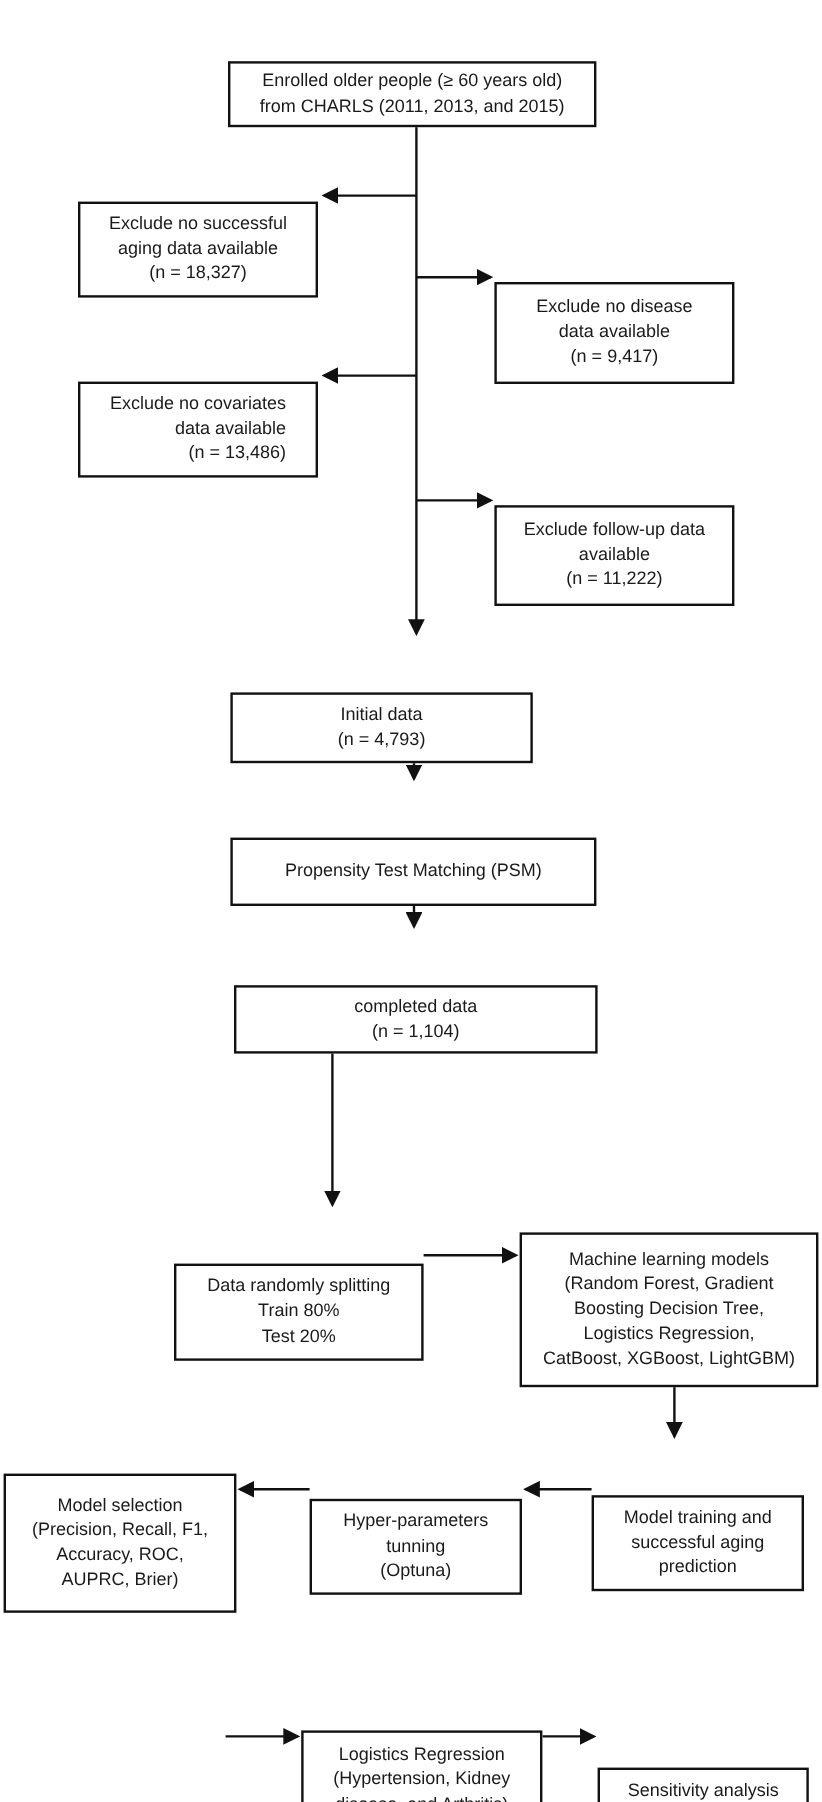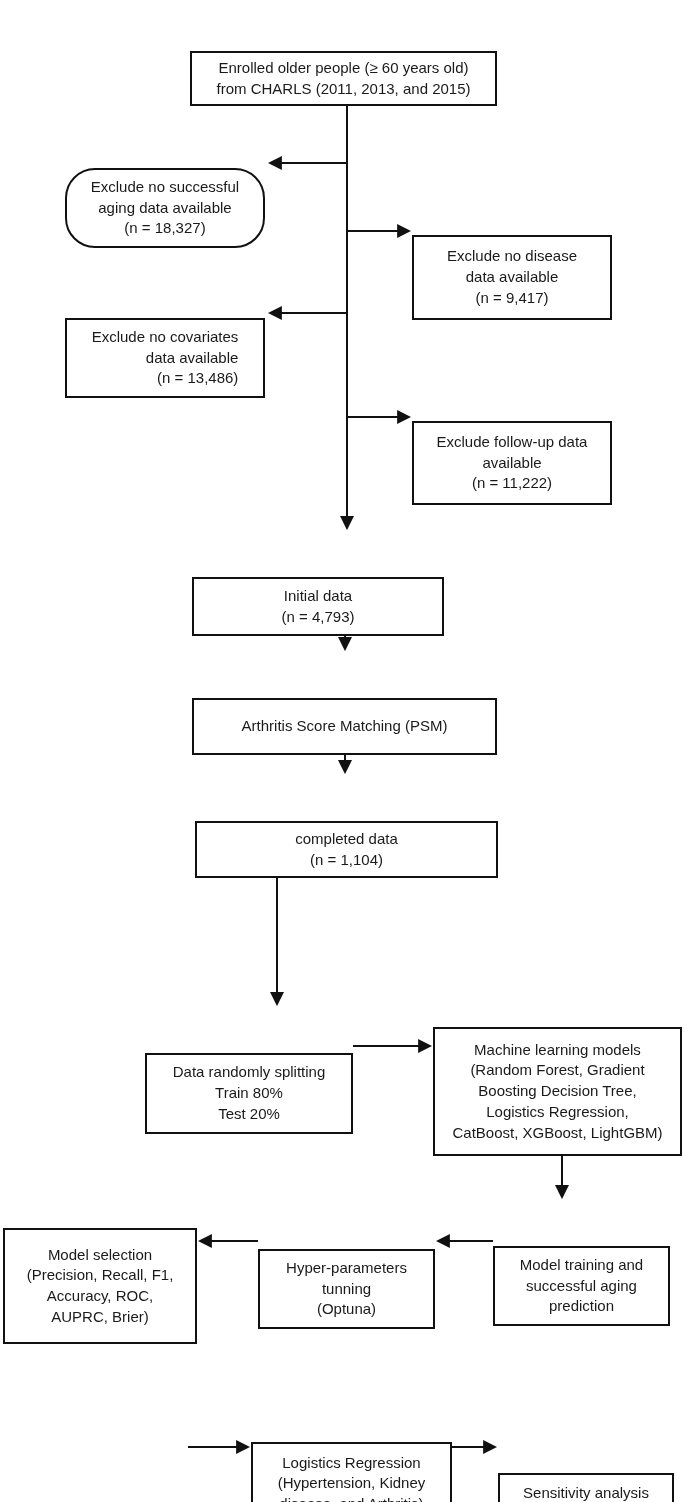--- a/index.html
+++ b/index.html
@@ -27,21 +27,21 @@
     justify-content: center;
     text-align: center;
     white-space: pre-line;
     font-size: 15px;
     line-height: 1.38;
     padding: 2px 4px;
     margin-top: 46px;
   }
   
   #n-enrolled   { left:190px; top:5px;    width:307px; height:55px; }
-  #n-excl-sa    { left:65px;  top:122px;  width:200px; height:80px;border-radius:30px; }
+  #n-excl-sa    { left:65px;  top:122px;  width:200px; height:80px; }
   #n-excl-dis   { left:412px; top:189px;  width:200px; height:85px; }
   #n-excl-cov   { left:65px;  top:272px;  width:200px; height:80px;text-align:right; }
   #n-excl-fu    { left:412px; top:375px;  width:200px; height:84px; }
   #n-initial    { left:192px; top:531px;  width:252px; height:59px; }
   #n-psm        { left:192px; top:652px;  width:305px; height:57px; }
   #n-completed  { left:195px; top:775px;  width:303px; height:57px; }
   #n-split      { left:145px; top:1007px; width:208px; height:81px; }
   #n-ml         { left:433px; top:981px;  width:249px; height:129px; }
   #n-training   { left:493px; top:1200px; width:177px; height:80px; }
   #n-hyper      { left:258px; top:1203px; width:177px; height:80px; }
@@ -87,21 +87,21 @@
 data available
 (n = 9,417)</div>
   <div class="node" id="n-excl-cov">Exclude no covariates
 data available
 (n = 13,486)</div>
   <div class="node" id="n-excl-fu">Exclude follow-up data
 available
 (n = 11,222)</div>
   <div class="node" id="n-initial">Initial data
 (n = 4,793)</div>
-  <div class="node" id="n-psm">Arthritis Score Matching (PSM)</div>
+  <div class="node" id="n-psm">Propensity Test Matching (PSM)</div>
   <div class="node" id="n-completed">completed data
 (n = 1,104)</div>
   <div class="node" id="n-split">Data randomly splitting
 Train 80%
 Test 20%</div>
   <div class="node" id="n-ml">Machine learning models
 (Random Forest, Gradient
 Boosting Decision Tree,
 Logistics Regression,
 CatBoost, XGBoost, LightGBM)</div>

